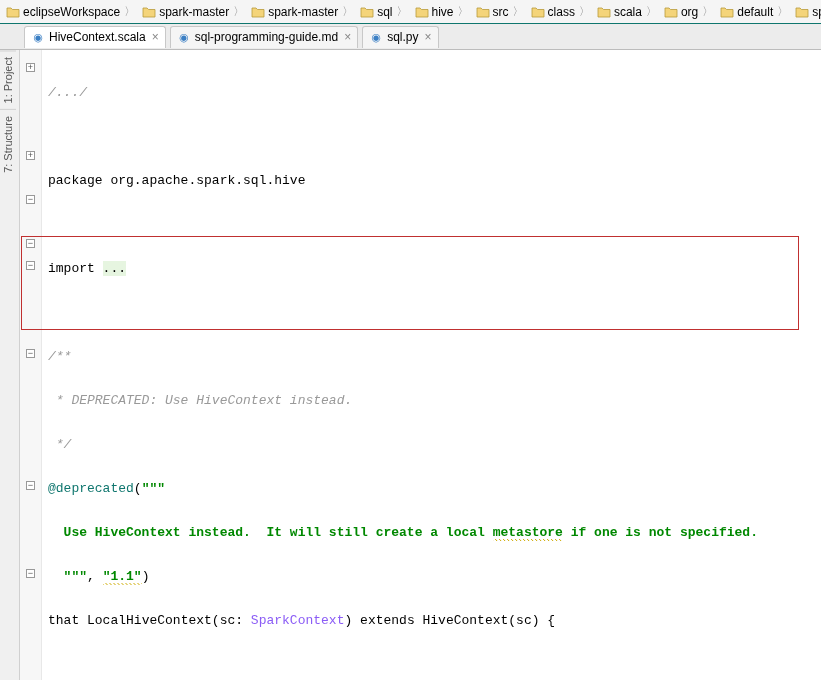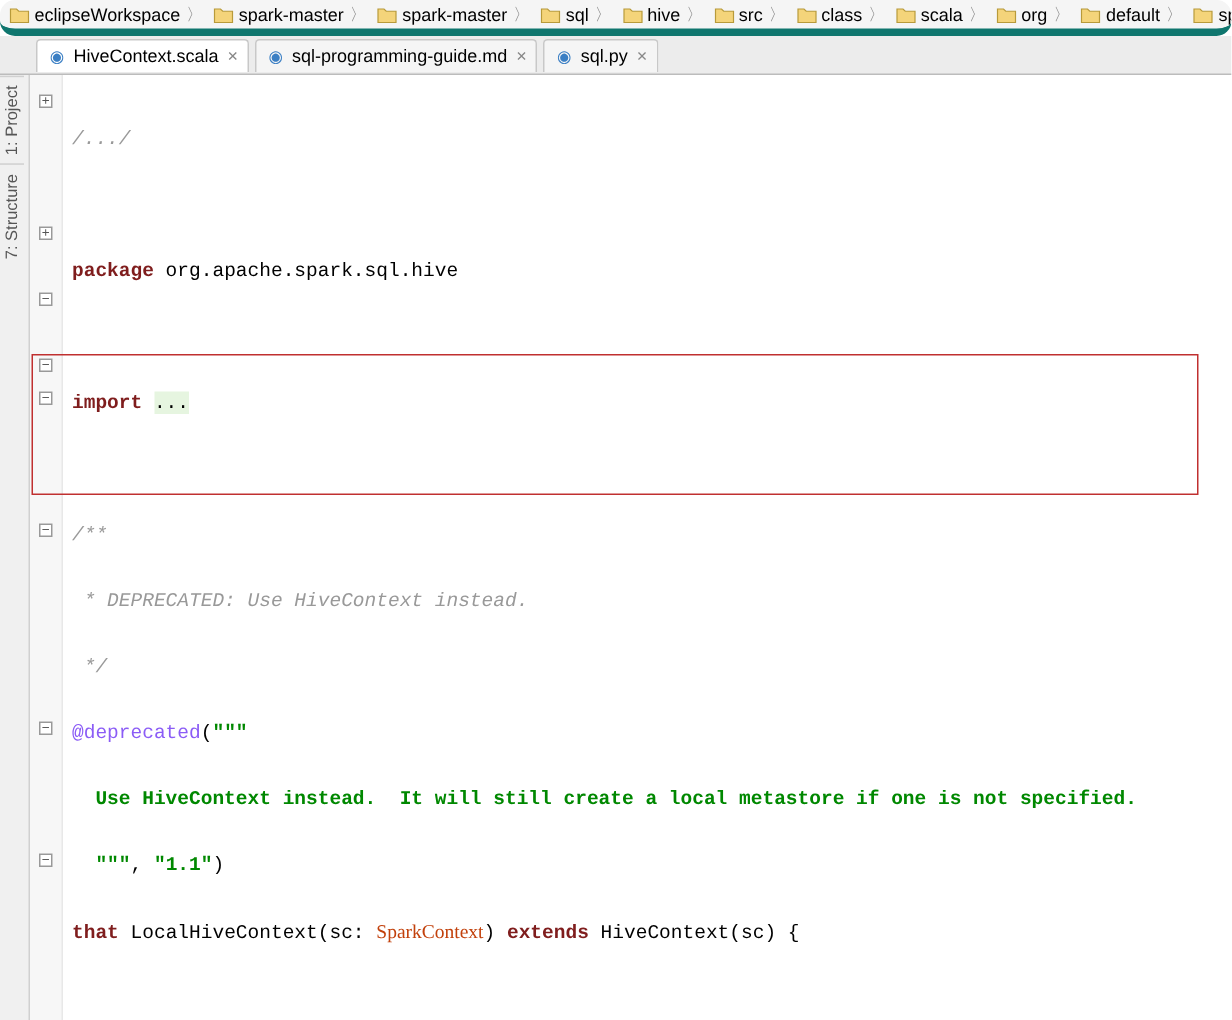--- a/index.html
+++ b/index.html
@@ -11,25 +11,24 @@
   width: 821px;
   height: 680px;
   overflow: hidden;
   position: relative;
 }
 .breadcrumbs {
   display: flex;
   align-items: center;
   height: 24px;
   background: #f5f5f5;
-  border-bottom: 5px solid #0f766e;
+  border-bottom: 1px solid #0f766e;
   padding-left: 4px;
   overflow: hidden;
   white-space: nowrap;
-  border-radius: 10px;
 }
 .crumb {
   display: inline-flex;
   align-items: center;
   padding: 0 2px;
   cursor: pointer;
 }
 .crumb .folder-icon {
   width: 14px;
   height: 12px;
@@ -137,25 +136,25 @@
   top: 0;
   right: 0;
   bottom: 0;
   font-family: "Courier New", Consolas, monospace;
   font-size: 13px;
   line-height: 22px;
   white-space: pre;
   padding-top: 10px;
 }
 .line { height: 22px; padding-left: 6px; }
-.kw { color: #7f1d1d; font-weight: bold; }
+.kw { color: #000000; font-weight: normal; }
 .str { color: #008800; font-weight: bold; }
 .cmt { color: #999999; font-style: italic; }
-.ann { color: #8b5cf6; }
-.typ { color: #c2410c; font-family: Liberation Serif, serif; }
+.ann { color: #0f766e; }
+.typ { color: #8b5cf6; }
 .warn { 
   background-image: linear-gradient(45deg, transparent 45%, #ccaa00 45%, #ccaa00 55%, transparent 55%);
   background-size: 4px 2px;
   background-repeat: repeat-x;
   background-position: bottom;
   padding-bottom: 1px;
   text-align: right;
 }
 .red-box {
   position: absolute;

